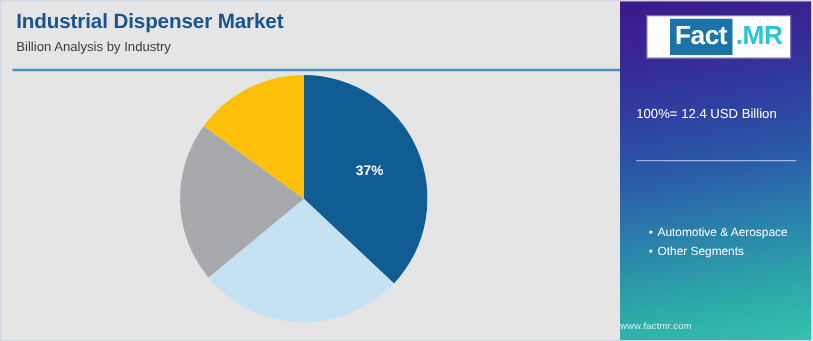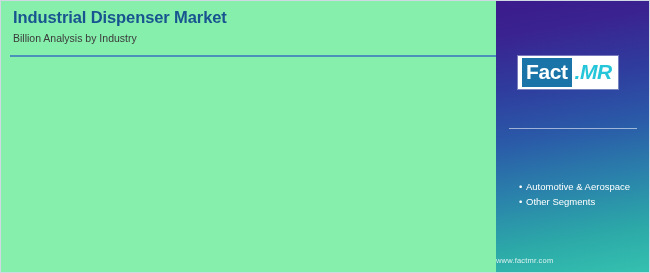--- a/index.html
+++ b/index.html
@@ -8,21 +8,21 @@
     padding: 0;
     background: #ffffff;
   }
   body {
     font-family: "Liberation Sans", sans-serif;
   }
   #infographic {
     position: relative;
     width: 650px;
     height: 273px;
-    background: #86efac;
+    background: #e5e5e5;
     border: 1px solid #cfd8e3;
     box-sizing: border-box;
     overflow: hidden;
   }
 
   
   #main-area {
     position: absolute;
     left: 0;
     top: 0;
@@ -106,41 +106,39 @@
     height: 100%;
   }
 
   #logo {
     position: absolute;
     left: 22px;
     top: 12px;
     display: flex;
     align-items: stretch;
     background: #ffffff;
-    padding: 2px 3px 2px 4px;
+    padding: 2px 3px 2px 18px;
     box-shadow: 0 0 0 1px rgba(255,255,255,0.35);
-    margin-top: 43px;
   }
   #logo-fact {
     background: #1a74a8;
     color: #ffffff;
     font-size: 21px;
     font-weight: bold;
     line-height: 1;
     padding: 3px 4px 5px 4px;
     letter-spacing: -0.4px;
   }
   #logo-mr {
     color: #26c6da;
     font-size: 21px;
     font-weight: bold;
     line-height: 1;
     padding: 3px 3px 5px 3px;
     letter-spacing: -0.4px;
-    font-style: italic;
   }
 
   #panel-stat {
     position: absolute;
     left: 13px;
     top: 84px;
     width: 132px;
     font-size: 10.5px;
     color: #ffffff;
     line-height: 1.3;
@@ -199,31 +197,45 @@
 
   <div id="main-area">
 
     <div id="header-block">
       <div id="chart-title">Industrial Dispenser Market</div>
       <div id="chart-subtitle">Billion Analysis by Industry</div>
     </div>
 
     <div id="header-rule"></div>
 
+    <div id="pie-wrap">
+      <svg id="pie-svg" viewBox="0 0 198 198">
+        <g id="pie-slices">
+            <path d="M 99 99 L 99.00 0.00 A 99 99 0 0 1 171.17 166.77 Z" fill="#115c92"></path>
+            <path d="M 99 99 L 171.17 166.77 A 99 99 0 0 1 22.72 162.10 Z" fill="#c5e2f2"></path>
+            <path d="M 99 99 L 22.72 162.10 A 99 99 0 0 1 18.91 40.81 Z" fill="#a8a9ad"></path>
+            <path d="M 99 99 L 18.91 40.81 A 99 99 0 0 1 99.00 0.00 Z" fill="#fcc00a"></path>
+          </g>
+        <g id="pie-labels">
+            <text x="151.7" y="80.2" text-anchor="middle" class="slice-label">37%</text>
+          </g>
+      </svg>
+    </div>
 
   </div>
 
   <div id="side-panel">
     <div id="panel-inner">
 
       <div id="logo">
         <span id="logo-fact">Fact</span>
         <span id="logo-mr">.MR</span>
       </div>
 
+      <div id="panel-stat">100%= 12.4 USD Billion</div>
 
       <div id="panel-divider"></div>
 
       <ul id="panel-bullets">
           <li>Automotive &amp; Aerospace</li>
           <li>Other Segments</li>
         </ul>
 
       <div id="panel-footer">www.factmr.com</div>
 

